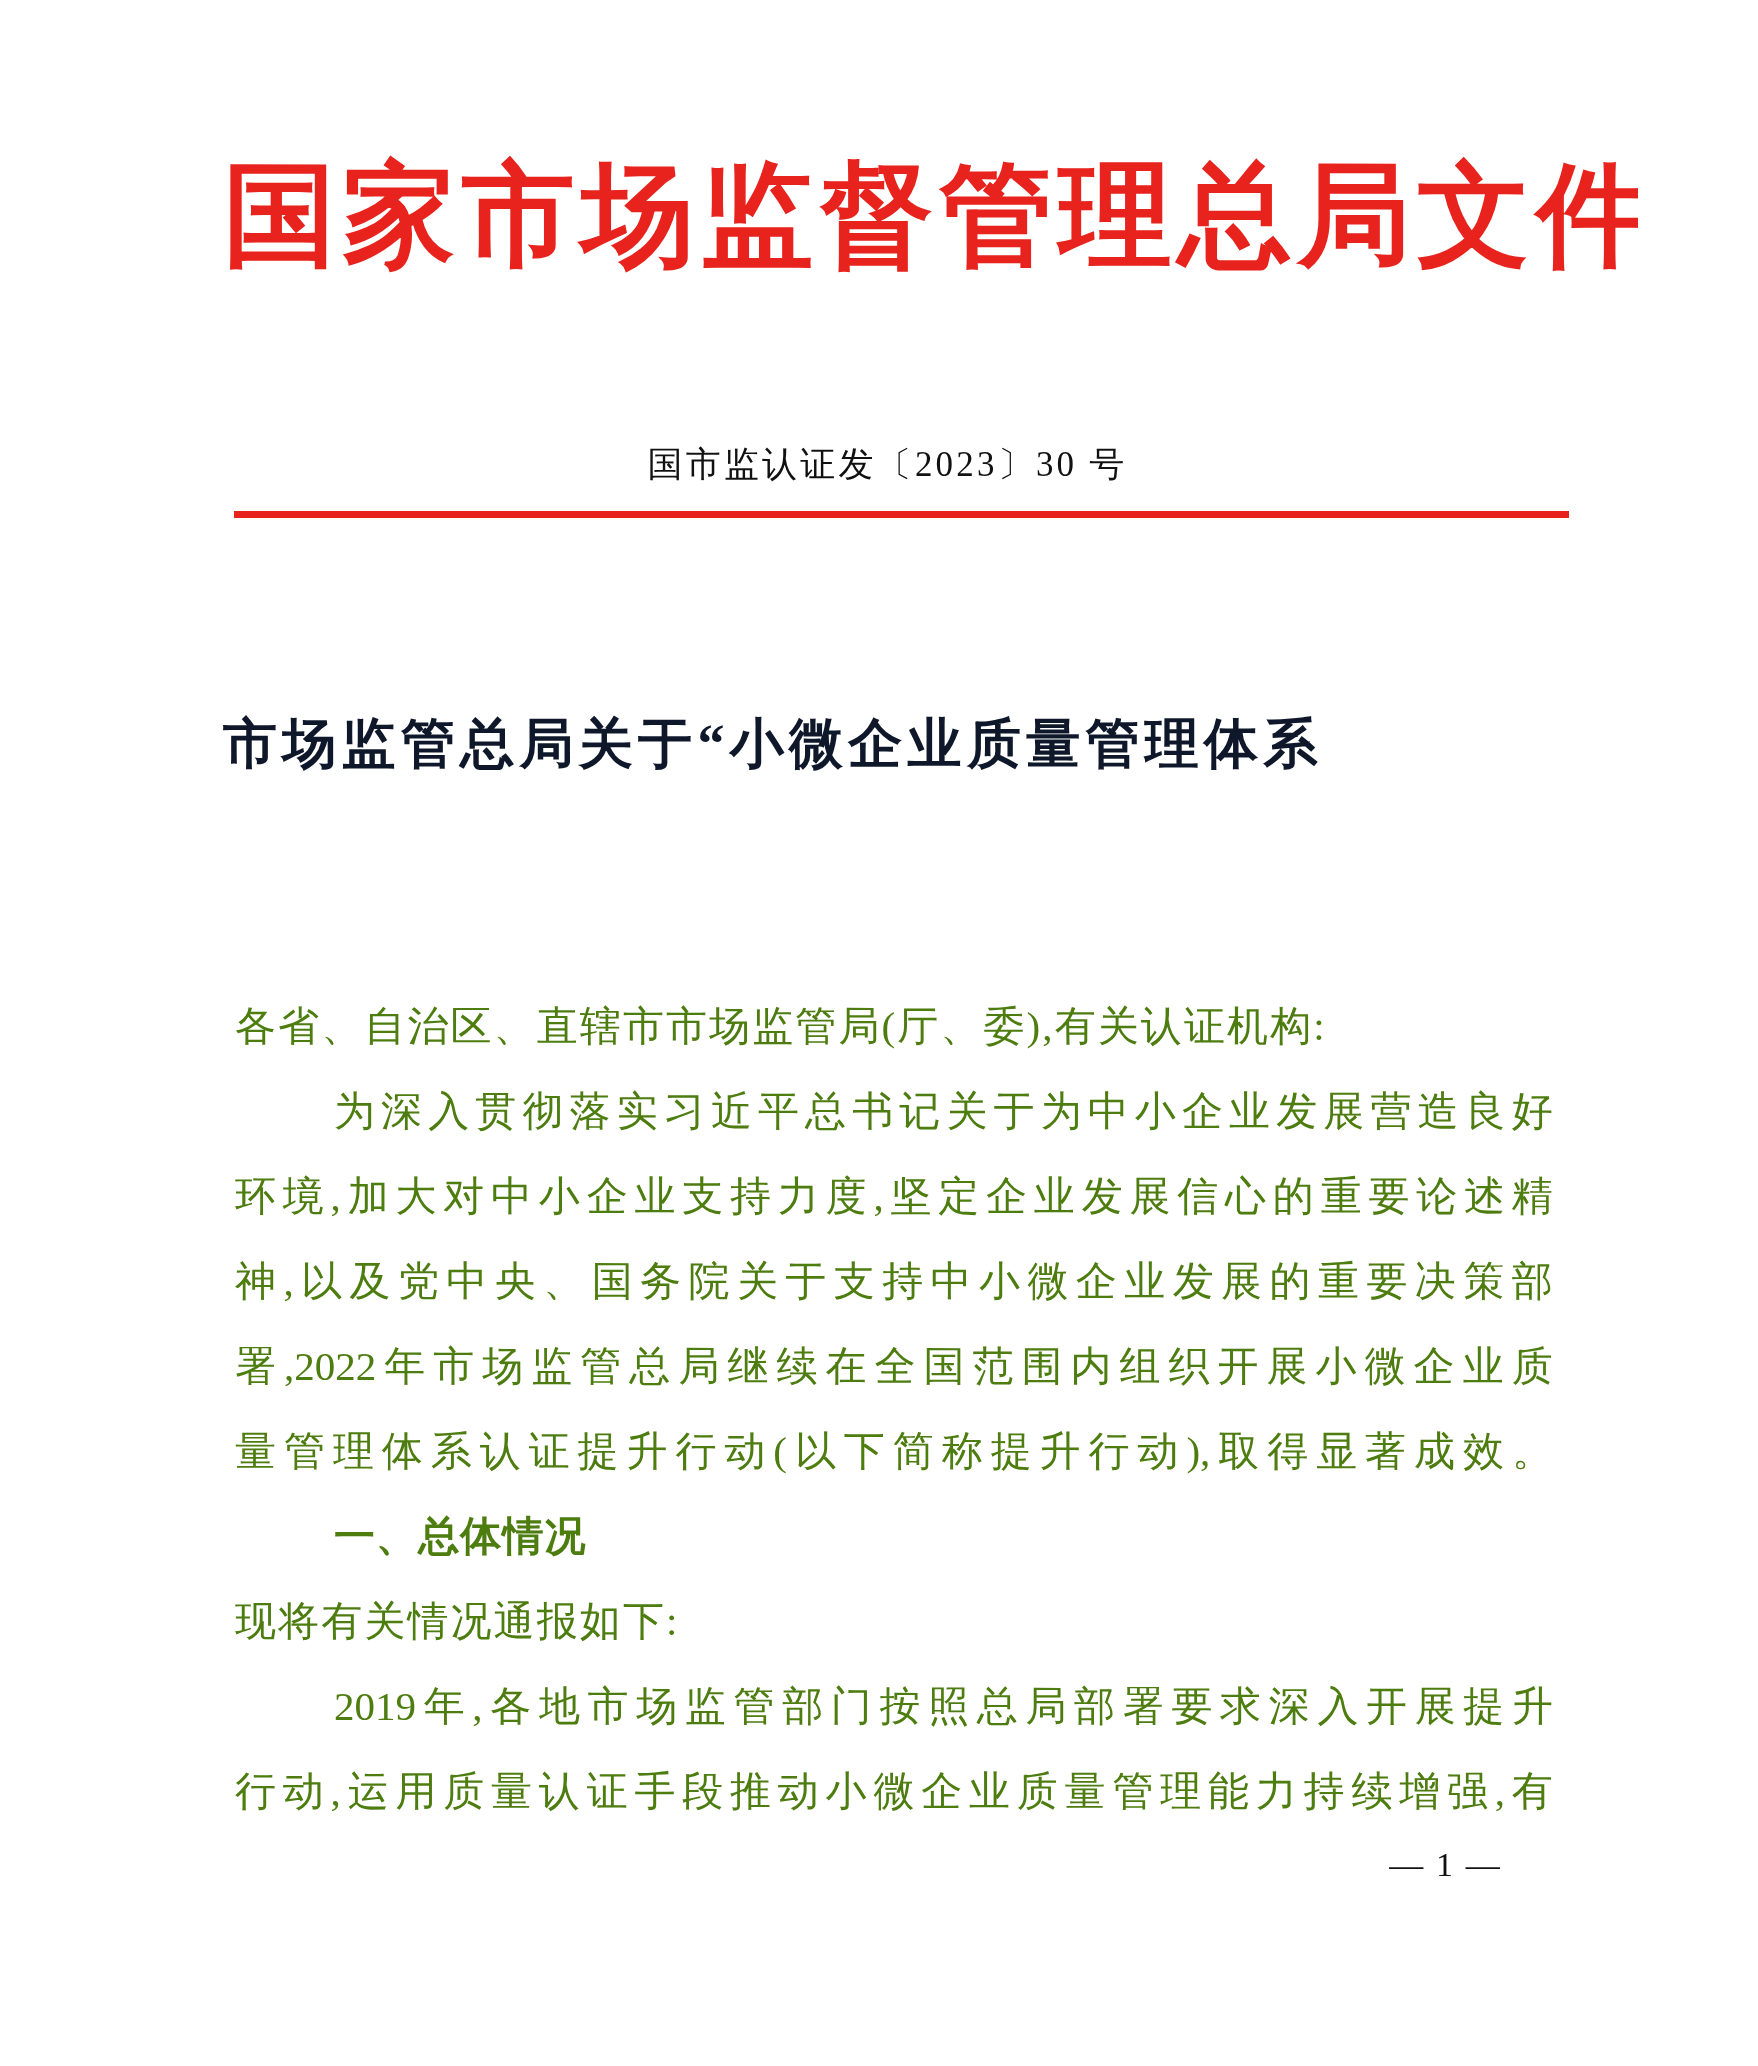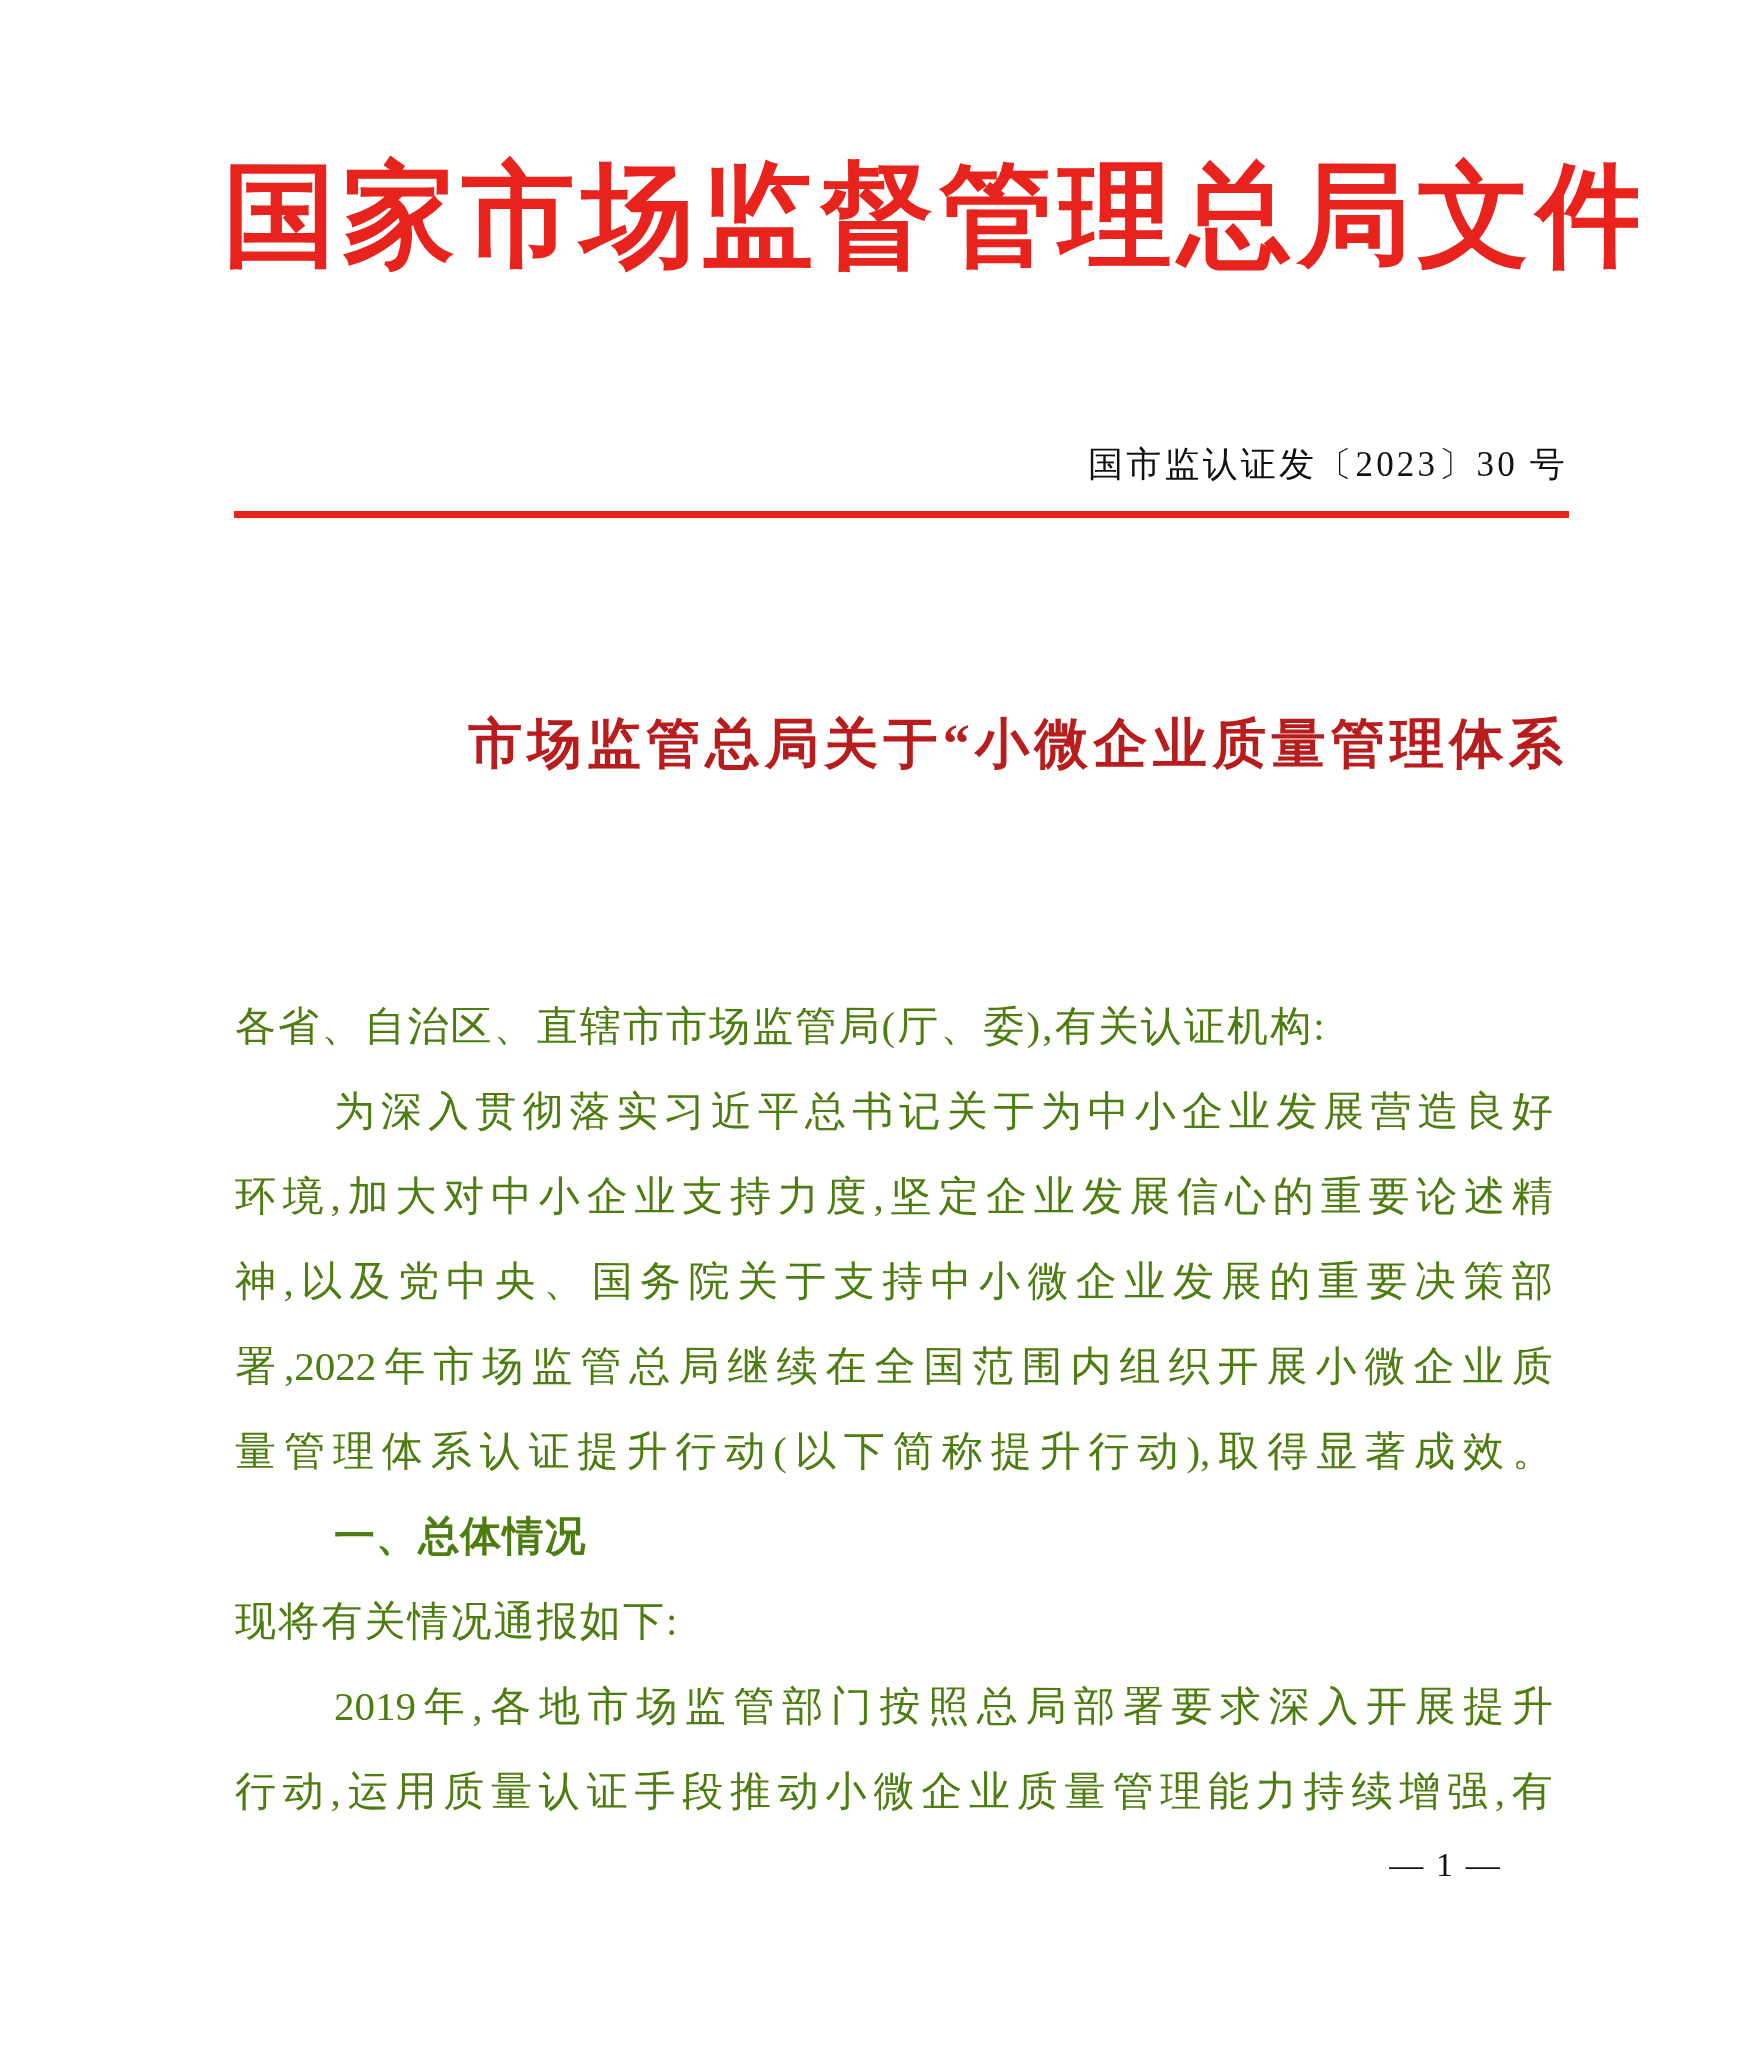--- a/index.html
+++ b/index.html
@@ -28,23 +28,23 @@
     line-height: 144px;
     font-weight: 700;
     letter-spacing: 6.4px;
     color: var(--header-red, #e8231d);
     white-space: nowrap;
   }
   
   .doc-number {
     position: absolute;
     top: 436px;
-    left: 223px;
+    left: 215px;
     width: 1345px;
-    text-align: right;
+    text-align: center;
     font-size: 35px;
     line-height: 58px;
     letter-spacing: 3.2px;
     color: #111111;
     white-space: nowrap;
   }
   
   .red-line {
     position: absolute;
     top: 511px;
@@ -52,26 +52,26 @@
     width: 1335px;
     height: 7px;
     background: var(--header-red, #e8231d);
   }
   
   .doc-title {
     position: absolute;
     top: 692px;
     left: 223px;
     width: 1345px;
-    text-align: right;
+    text-align: left;
     font-size: 54px;
     line-height: 104px;
     font-weight: 700;
     letter-spacing: 5.3px;
-    color: #b91c1c;
+    color: #0f172a;
     white-space: nowrap;
   }
   
   .body-text {
     position: absolute;
     top: 984px;
     left: 235px;
     width: 1318px;
     font-size: 41px;
     line-height: 85px;

